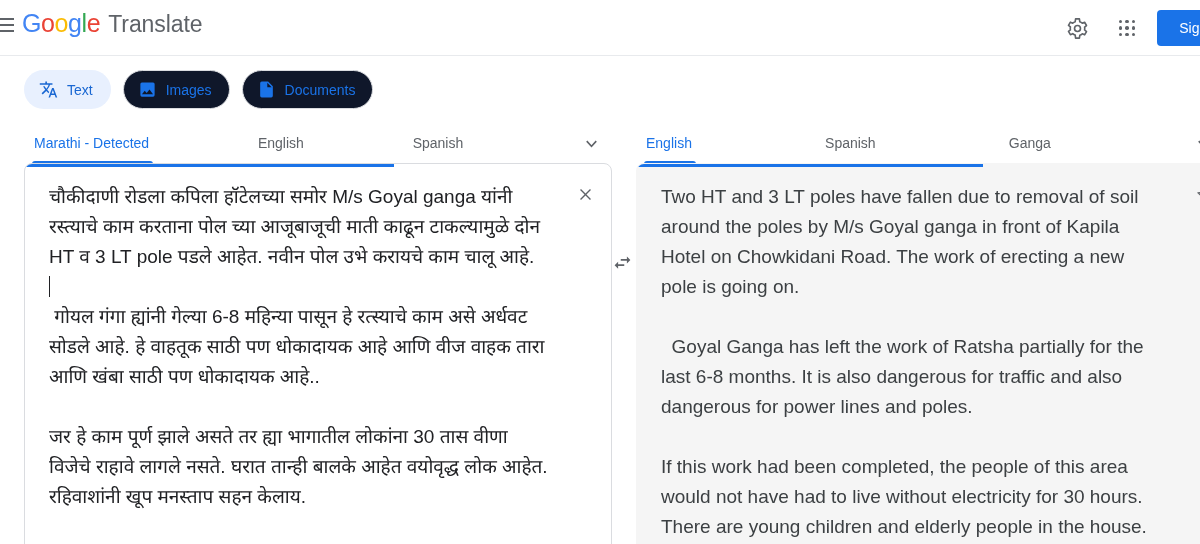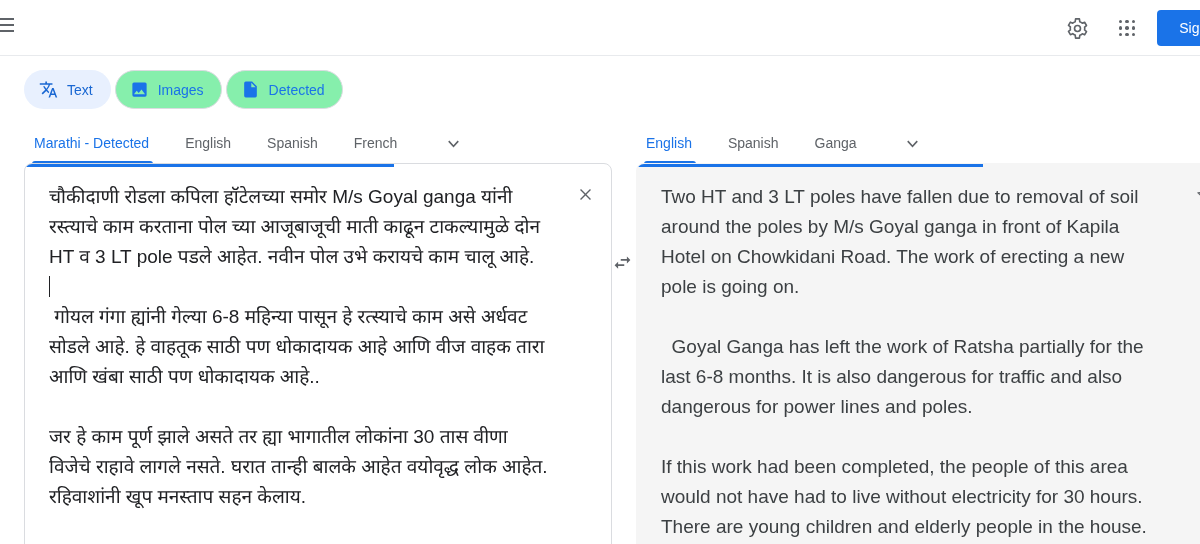--- a/index.html
+++ b/index.html
@@ -93,33 +93,33 @@
     font-weight: 500;
     font-family: "Liberation Sans", sans-serif;
     cursor: pointer;
     margin-right: -44px;
     white-space: nowrap;
   }
 
   
   .mode-tabs {
     display: flex;
-    gap: 4px;
+    gap: 12px;
     padding: 14px 24px 14px 24px;
     background: #ffffff;
   }
   .mode-tab {
     display: flex;
     align-items: center;
     gap: 9px;
     height: 39px;
     padding: 0 17px 0 14px;
     border: 1px solid #dadce0;
     border-radius: 20px;
-    background: #86efac;
+    background: #0f172a;
     color: #1a73e8;
     font-size: 14px;
     font-weight: 500;
     font-family: "Liberation Sans", sans-serif;
     cursor: pointer;
     white-space: nowrap;
   }
   .mode-tab.active {
     background: #e8f0fe;
     border-color: transparent;
@@ -138,22 +138,23 @@
     position: relative;
     width: 588px;
     flex: none;
   }
   .side.right { width: 588px; margin-left: 24px; }
 
   .lang-row {
     display: flex;
     align-items: center;
     height: 40px;
-    gap: 12px;
-    position: relative;
+    gap: 4px;
+    position: relative;
+    justify-content: space-between;
   }
   .lang-pill {
     font-size: 14px;
     color: #5f6368;
     font-family: "Liberation Sans", sans-serif;
     padding: 0 12px;
     height: 40px;
     line-height: 40px;
     cursor: pointer;
     position: relative;
@@ -268,20 +269,24 @@
 <body>
 
 <div class="header">
 
   <div class="hamburger">
     <span></span>
     <span></span>
     <span></span>
   </div>
 
+  <div class="brand">
+    <div class="logo-word" id="logo-word"><span style="color: rgb(66, 133, 244);">G</span><span style="color: rgb(234, 67, 53);">o</span><span style="color: rgb(251, 188, 5);">o</span><span style="color: rgb(66, 133, 244);">g</span><span style="color: rgb(52, 168, 83);">l</span><span style="color: rgb(234, 67, 53);">e</span></div>
+    <div class="translate-word">Translate</div>
+  </div>
 
   <div class="header-right">
     <div class="icon-btn">
       <svg width="23" height="23" viewBox="0 0 24 24" fill="none" stroke="#5f6368" stroke-width="1.7">
         <circle cx="12" cy="12" r="3.1"></circle>
         <path d="M19.4 13.5a7.6 7.6 0 0 0 0-3l2-1.6-2-3.4-2.4 1a7.6 7.6 0 0 0-2.6-1.5L14 2h-4l-.4 2.9a7.6 7.6 0 0 0-2.6 1.5l-2.4-1-2 3.4 2 1.6a7.6 7.6 0 0 0 0 3l-2 1.6 2 3.4 2.4-1a7.6 7.6 0 0 0 2.6 1.5L10 22h4l.4-2.9a7.6 7.6 0 0 0 2.6-1.5l2.4 1 2-3.4z" stroke-linejoin="round"></path>
       </svg>
     </div>
     <div class="icon-btn">
       <div class="apps-grid">
@@ -320,39 +325,38 @@
     </span>
     <span>Images</span>
   </div>
 
   <div class="mode-tab">
     <span>
       <svg width="19" height="19" viewBox="0 0 24 24" fill="#1a73e8">
         <path d="M14 2H6a2 2 0 0 0-2 2v16a2 2 0 0 0 2 2h12a2 2 0 0 0 2-2V8l-6-6zm-1 7V3.5L18.5 9H13z"></path>
       </svg>
     </span>
-    <span>Detected</span>
+    <span>Documents</span>
   </div>
 
 </div>
 
 <div class="workspace">
 
   <div class="swap-btn">
     <svg width="21" height="21" viewBox="0 0 24 24" fill="#5f6368">
       <path d="M6.99 11L3 15l3.99 4v-3H14v-2H6.99v-3zM21 9l-3.99-4v3H10v2h7.01v3L21 9z"></path>
     </svg>
   </div>
 
   <div class="side left">
     <div class="lang-row">
       <div class="lang-pill selected">Marathi - Detected</div>
       <div class="lang-pill">English</div>
       <div class="lang-pill">Spanish</div>
-      <div class="lang-pill">French</div>
       <div class="chev">
         <svg width="19" height="19" viewBox="0 0 24 24" fill="none" stroke="#5f6368" stroke-width="2">
           <polyline points="6 9 12 15.5 18 9"></polyline>
         </svg>
       </div>
     </div>
 
     <div class="panel source">
       <div class="panel-body">
         <div class="clear-x">

